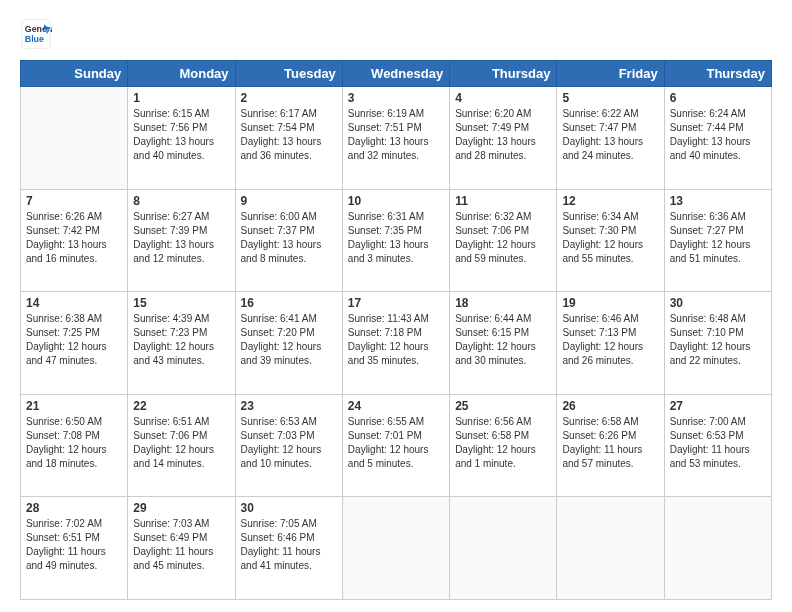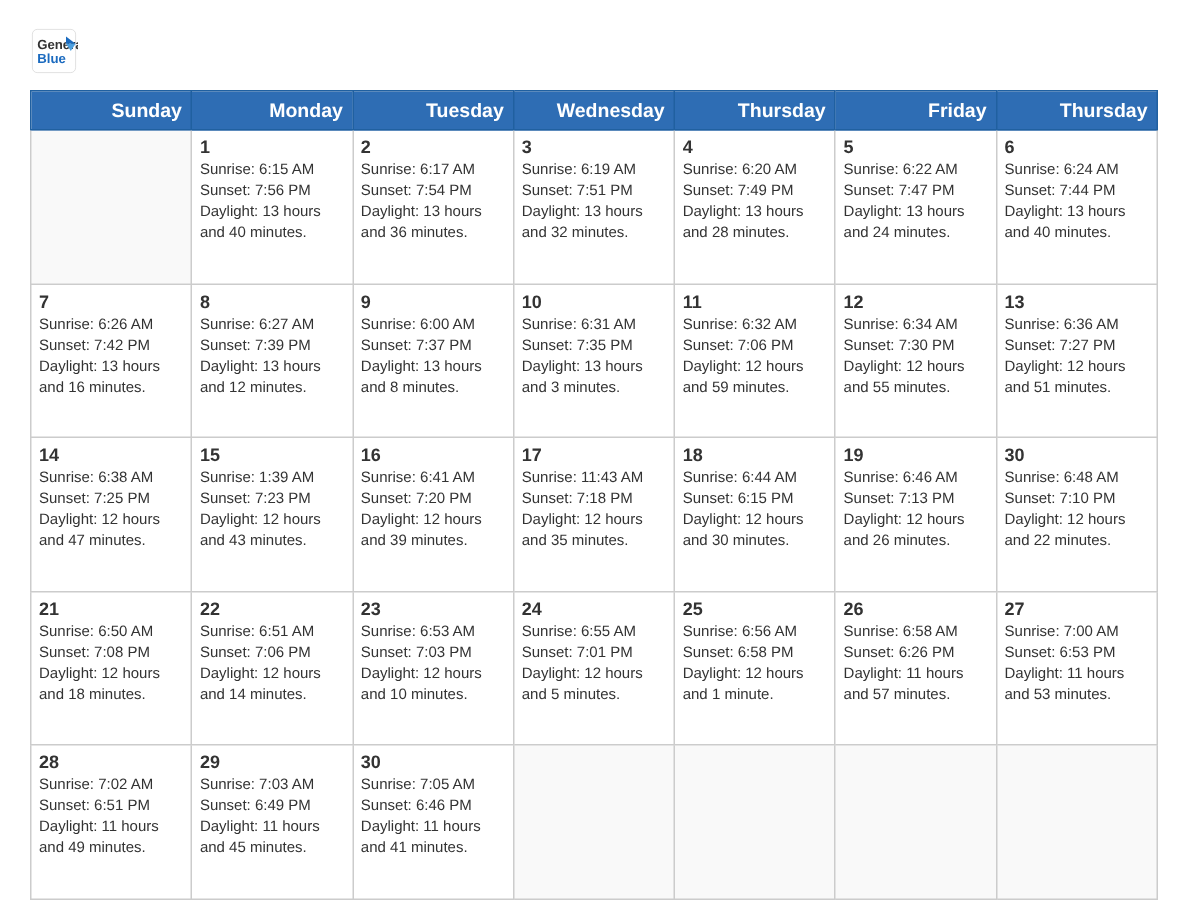--- a/index.html
+++ b/index.html
@@ -234,21 +234,21 @@
           <span class="day-num">14</span>
           <div class="cell-info">
             <div>Sunrise: 6:38 AM</div>
             <div>Sunset: 7:25 PM</div>
             <div>Daylight: 12 hours and 47 minutes.</div>
           </div>
         </td>
           <td>
           <span class="day-num">15</span>
           <div class="cell-info">
-            <div>Sunrise: 1:39 AM</div>
+            <div>Sunrise: 4:39 AM</div>
             <div>Sunset: 7:23 PM</div>
             <div>Daylight: 12 hours and 43 minutes.</div>
           </div>
         </td>
           <td>
           <span class="day-num">16</span>
           <div class="cell-info">
             <div>Sunrise: 6:41 AM</div>
             <div>Sunset: 7:20 PM</div>
             <div>Daylight: 12 hours and 39 minutes.</div>

